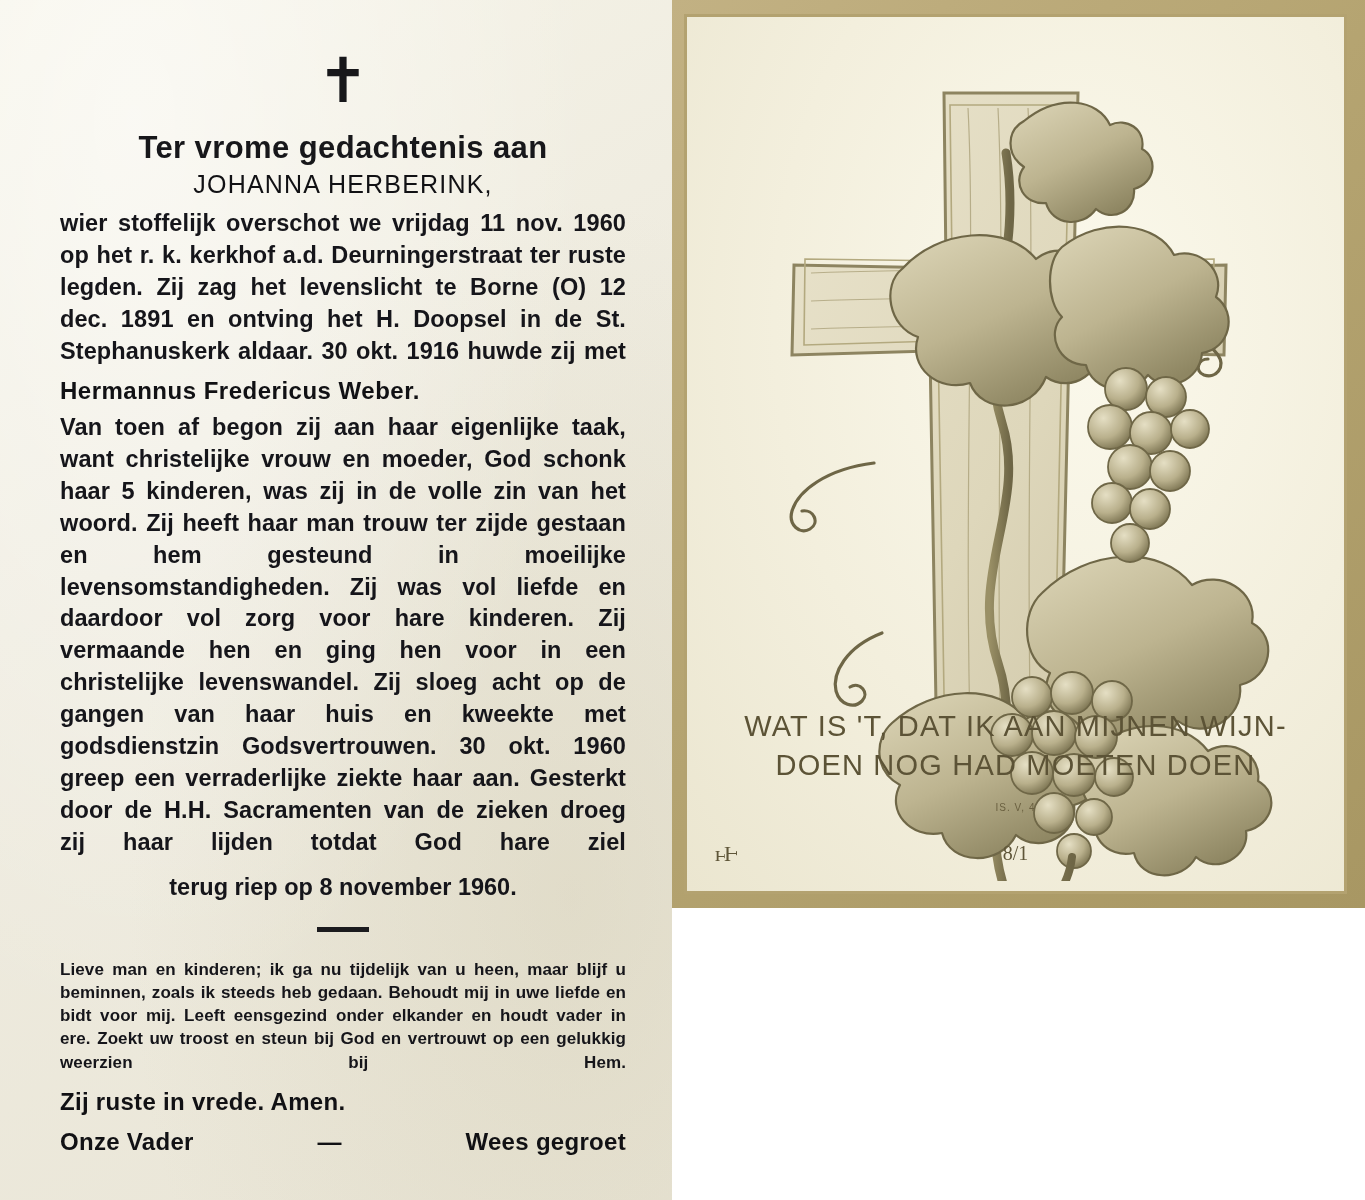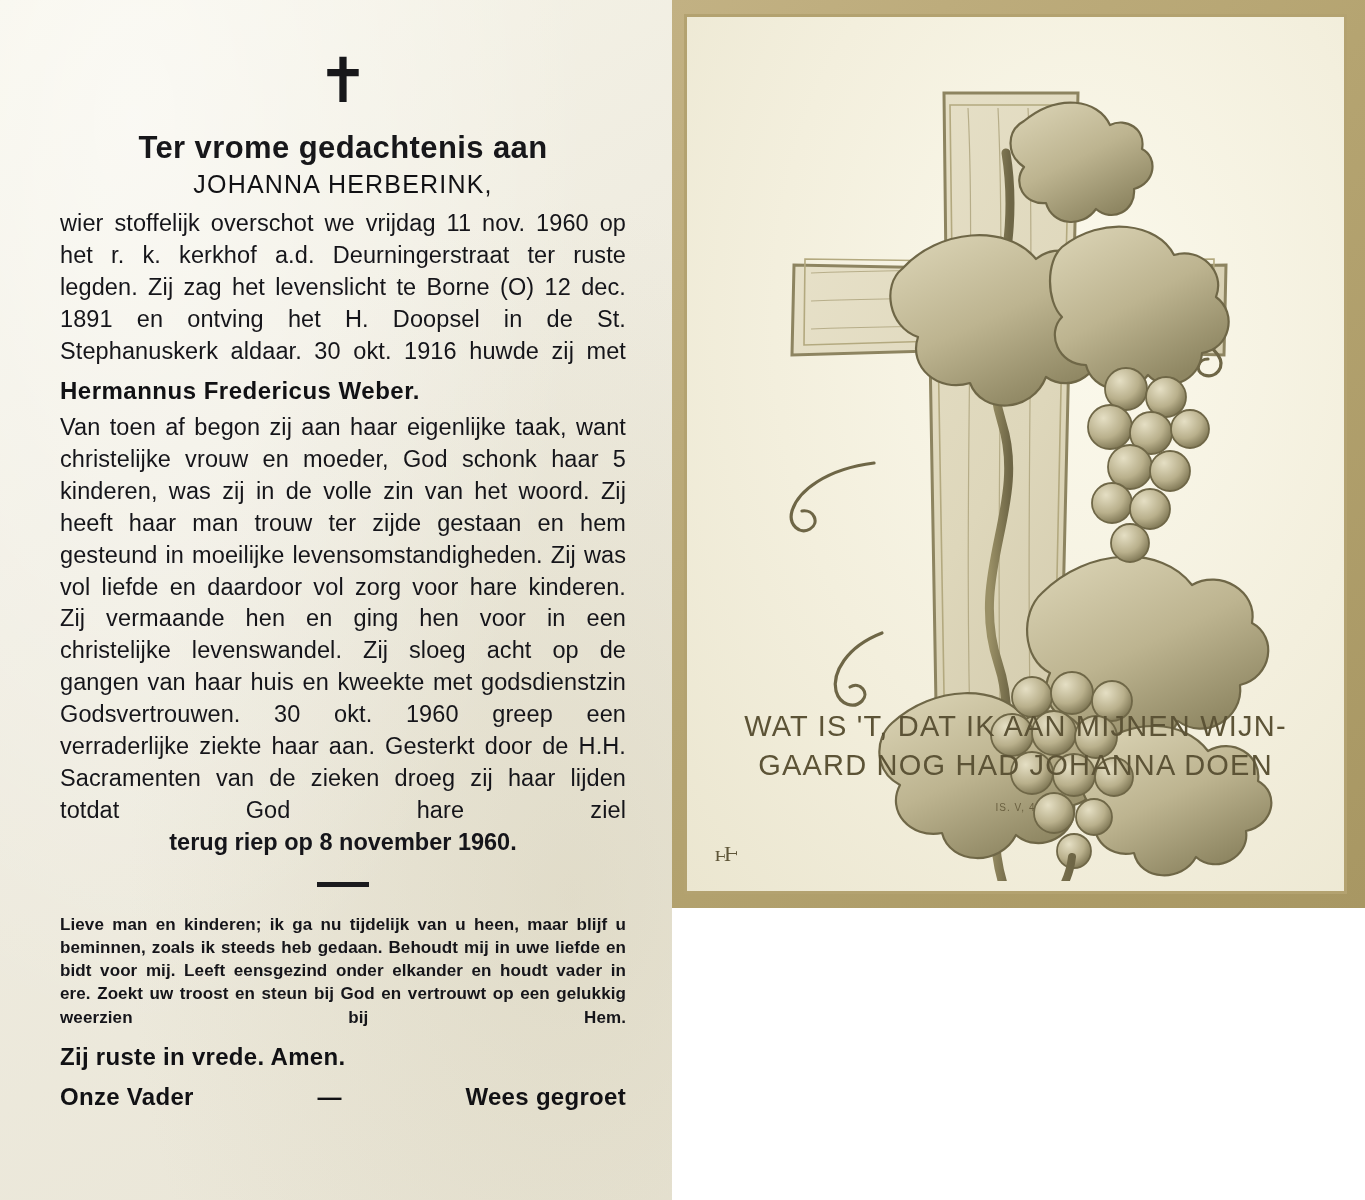--- a/index.html
+++ b/index.html
@@ -62,41 +62,41 @@
     color: #111114;
     letter-spacing: 1.2px;
     margin-bottom: 9px;
   }
   .body-text {
     font-size: 23.5px;
     line-height: 1.36;
     color: #15151a;
     text-align: justify;
     text-align-last: justify;
-    font-weight: normal;
+    font-weight: bold;
     letter-spacing: 0.1px;
     word-spacing: 1px;
   }
   .spouse-name {
     text-align: left;
     font-size: 24px;
     font-weight: bold;
     color: #111114;
     letter-spacing: 0.5px;
     margin: 9px 0 7px 0;
   }
   .para-2 {
     margin-top: 2px;
   }
   .final-line {
     text-align: center;
     font-size: 23.5px;
     font-weight: bold;
     color: #15151a;
-    margin-top: 2px;
+    margin-top: 15px;
   }
   .rule {
     width: 52px;
     height: 5px;
     background: #1b1b1e;
     margin: 26px auto 26px auto;
   }
   .closing-text {
     font-size: 17px;
     line-height: 1.36;
@@ -334,23 +334,24 @@
             </g>
 
             <g fill="none" stroke="url(#stemGrad)" stroke-width="8" stroke-linecap="round">
               <path d="M366 824 C 362 858, 340 880, 316 892"></path>
             </g>
           </svg>
         </div>
 
         <div class="verse">
           <div>WAT IS 'T, DAT IK AAN MIJNEN WIJN-</div>
-          <div>GAARD NOG HAD JOHANNA DOEN</div>
+          <div>DOEN NOG HAD MOETEN DOEN</div>
           <div class="verse-ref">IS. V, 4</div>
         </div>
 
         <div class="maker-mark">ⱶⱵ</div>
+        <div class="plate-number">8/1</div>
 
       </div>
     </div>
   </div>
 
 </div>
 
 </body></html>

